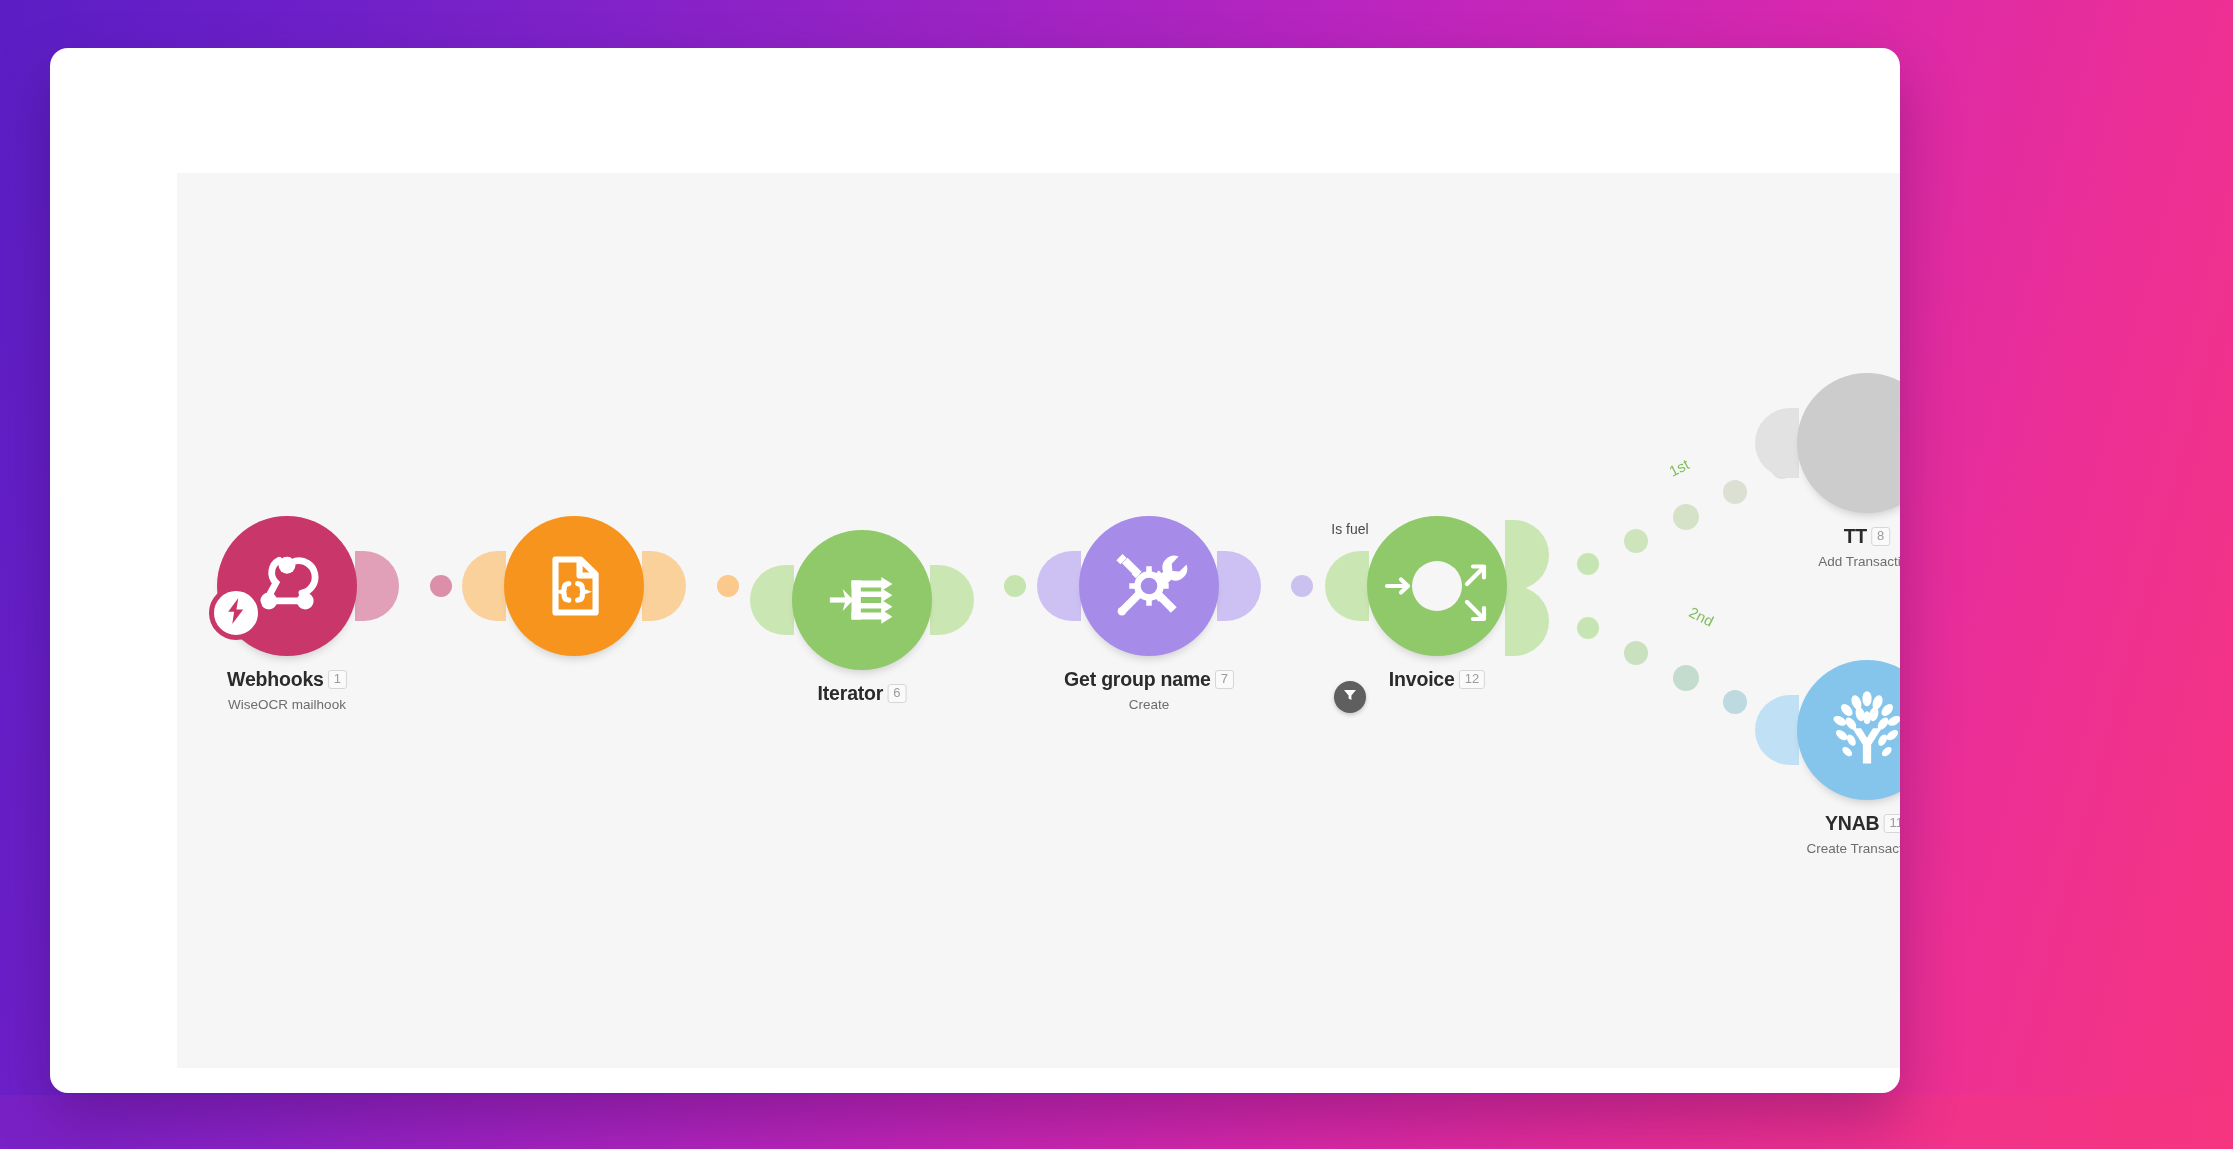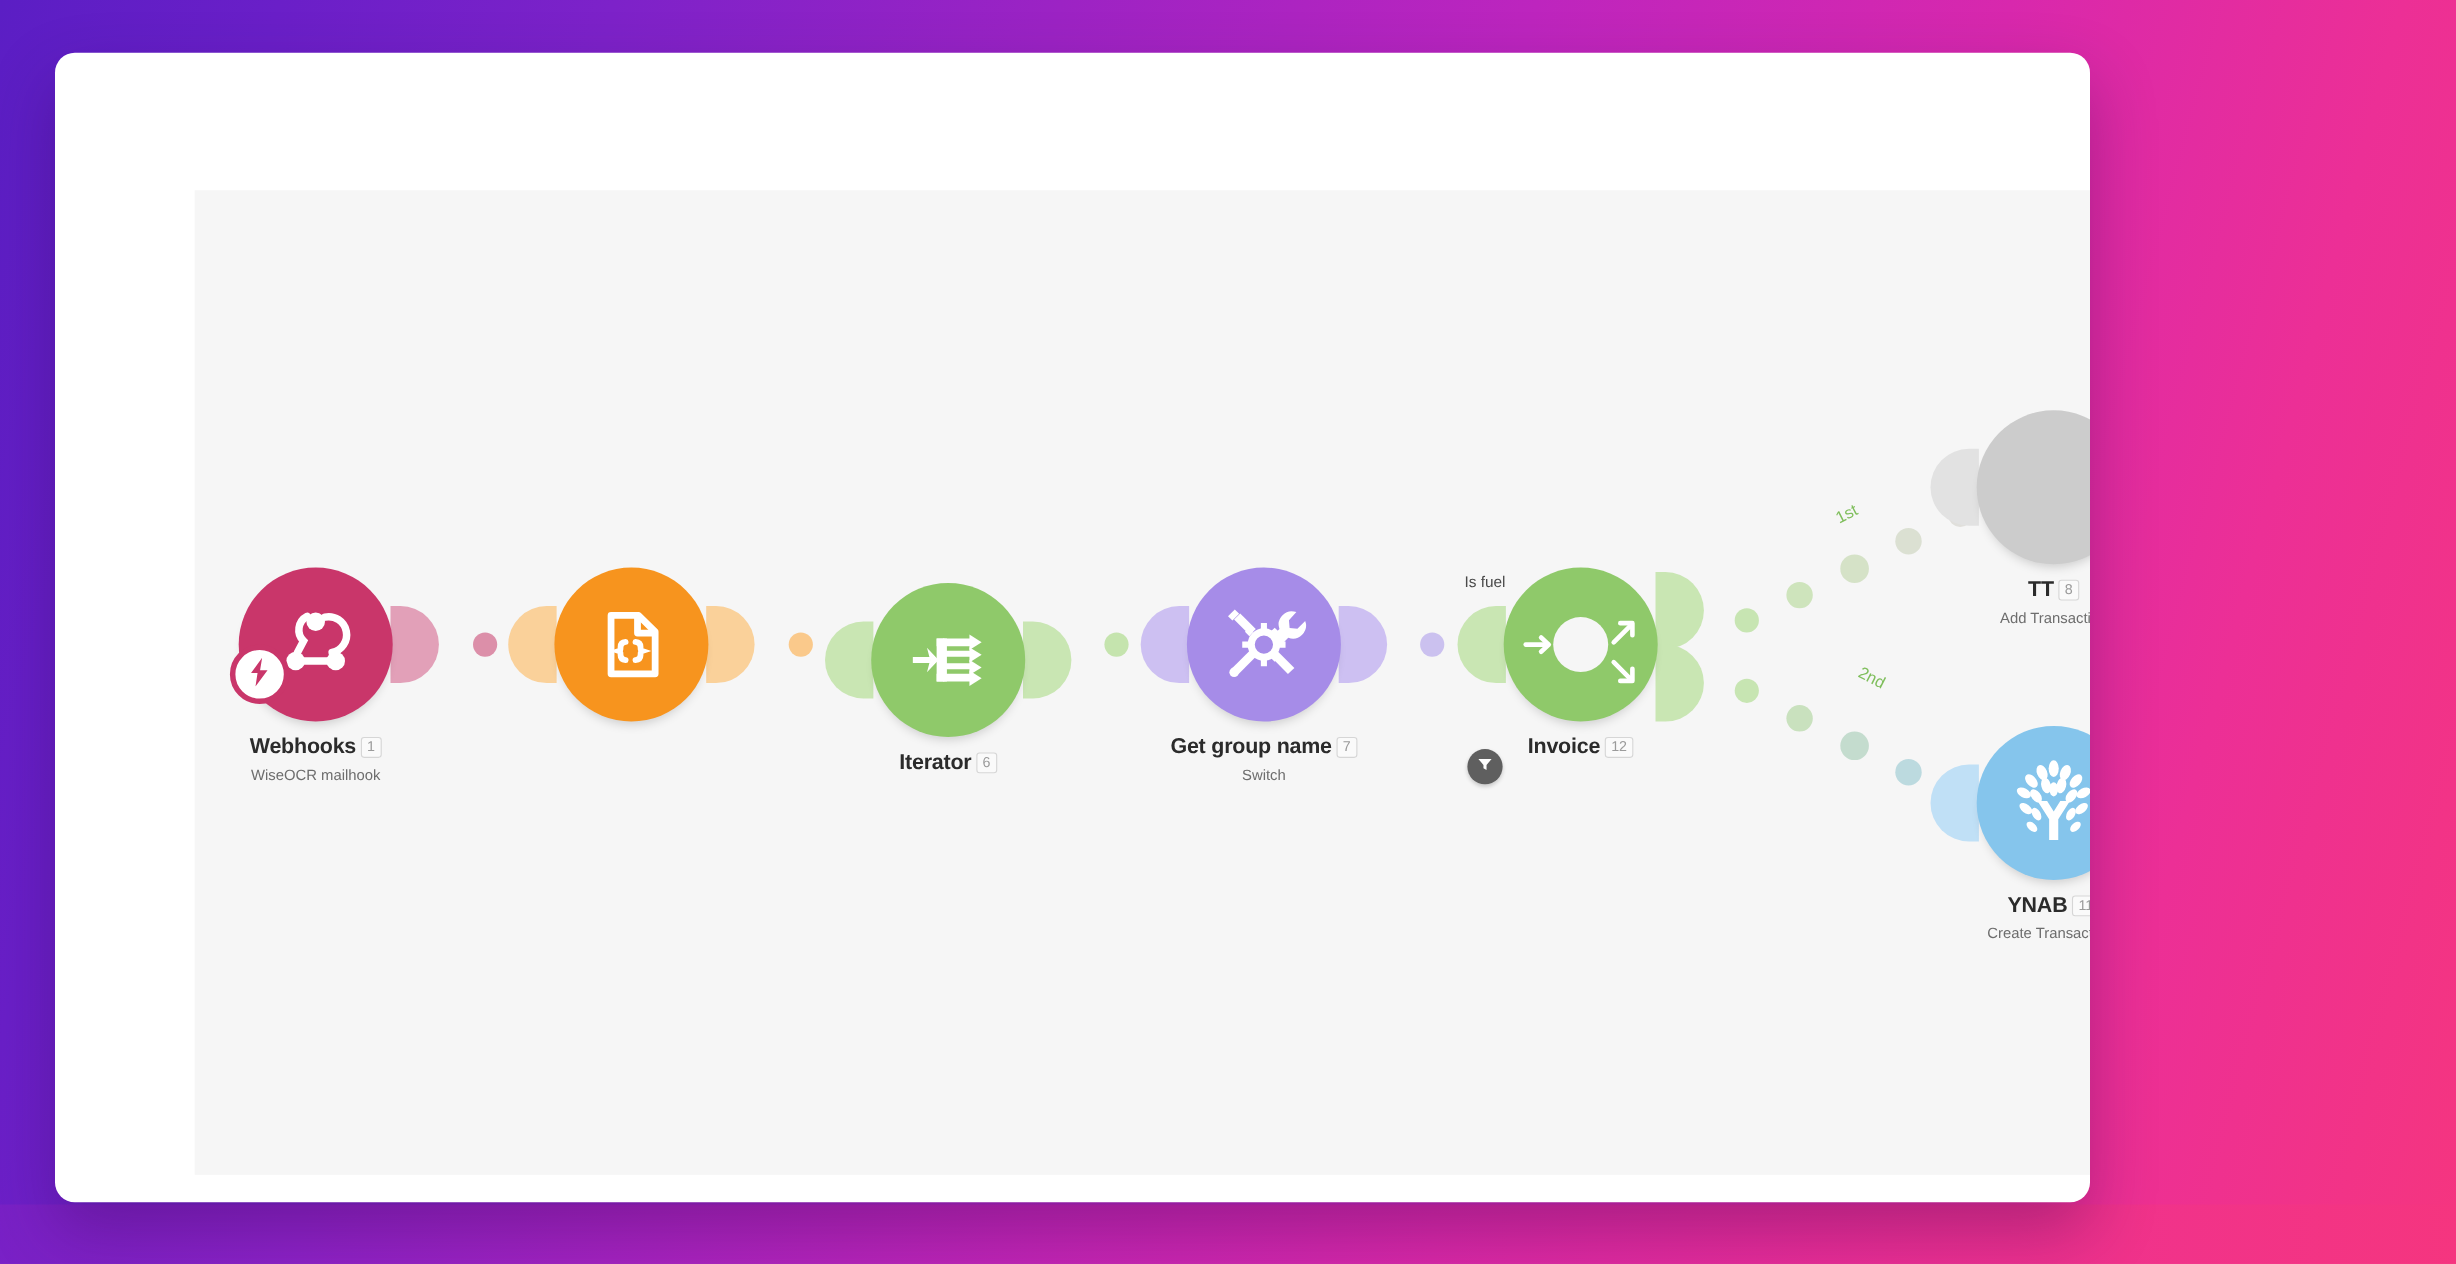--- a/index.html
+++ b/index.html
@@ -312,21 +312,21 @@
               <path d="M20.1 21.7 22 19.9l-5.6-5.6-1.8 1.8z"></path>
             </g>
           </svg>
         </span>
       </div>
       <div class="caption">
         <div class="cap-row">
           <span class="cap-title">Get group name</span>
           <span class="cap-badge">7</span>
         </div>
-        <div class="cap-sub">Switch</div>
+        <div class="cap-sub">Create</div>
       </div>
     </div>
 
     <div class="node" style="left:1190px;top:343px;">
       <div class="ear left" style="background:#c9e6b3;"></div>
       <div class="ear right" style="background:#c9e6b3;top:4px;"></div>
       <div class="ear right" style="background:#c9e6b3;top:70px;"></div>
       <div class="bubble" style="background:#8fc96a;">
         <span>
           <svg width="140" height="140" viewBox="0 0 140 140" aria-hidden="true">

